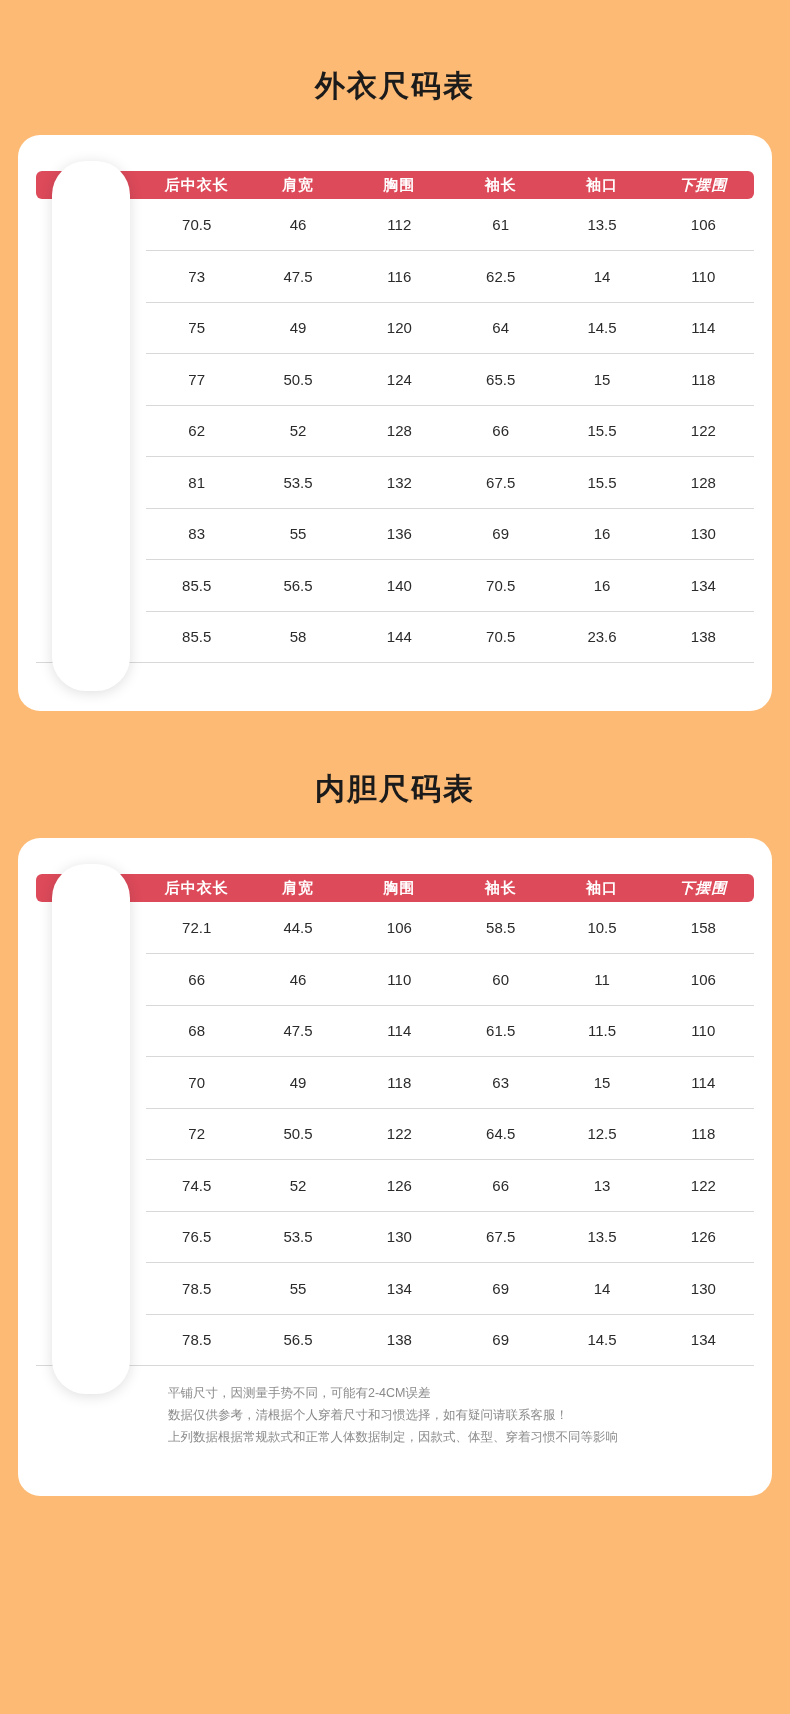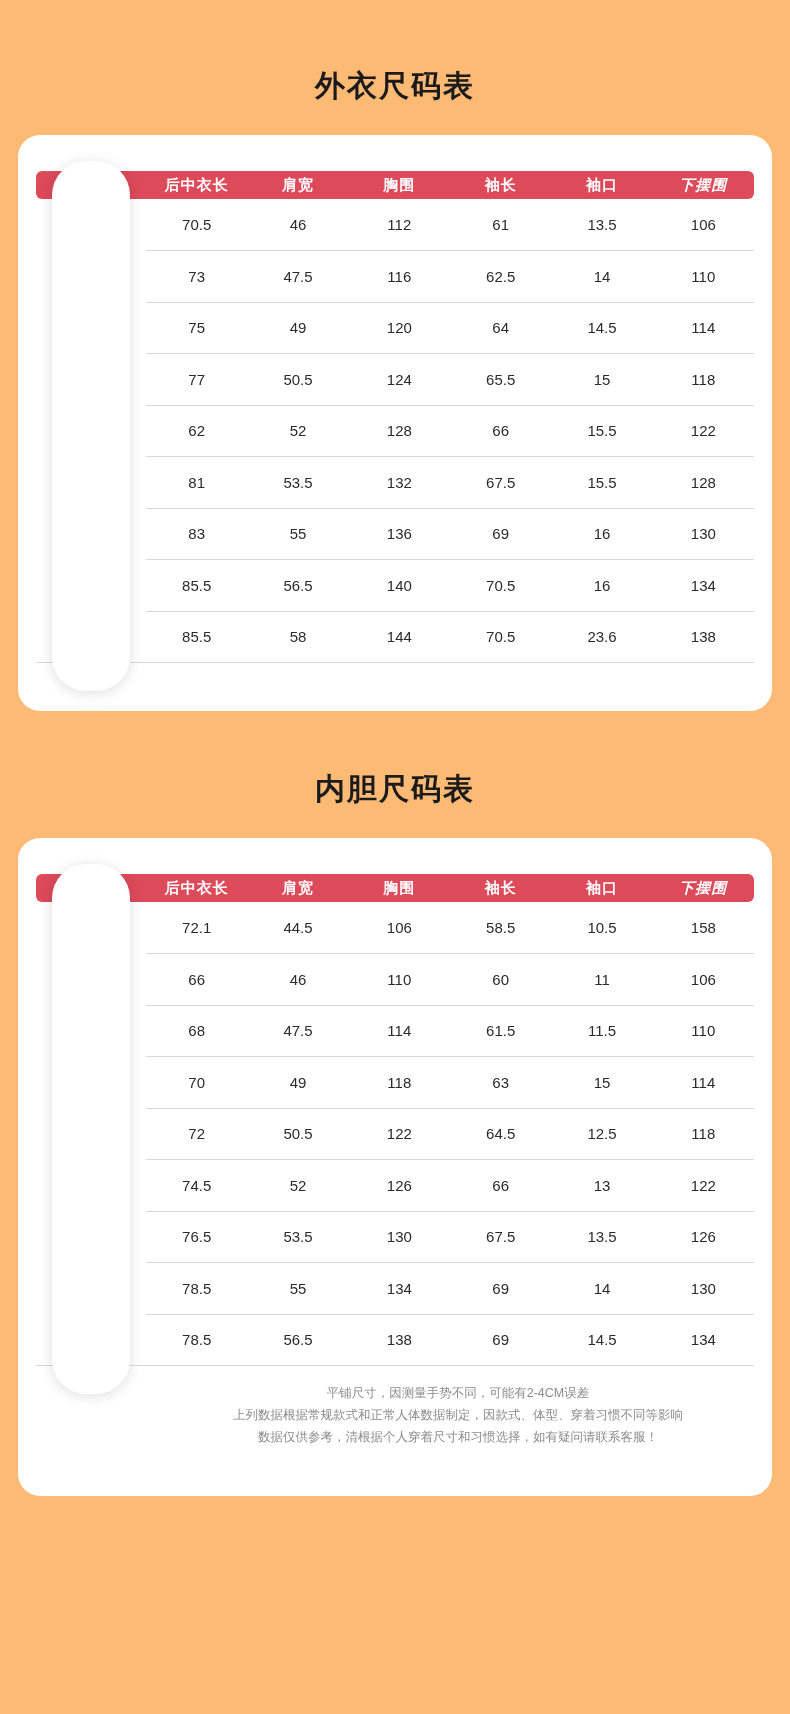--- a/index.html
+++ b/index.html
@@ -114,21 +114,21 @@
 
   col.c-size { width: 110px; }
   col.c-data { width: auto; }
 
   .footnote {
     padding: 16px 24px 30px 150px;
     font-size: 12.5px;
     line-height: 22px;
     color: #8b8b8b;
   }
-  .footnote div { white-space: nowrap; text-align: center; }
+  .footnote div { white-space: nowrap; }
 
   .spacer-bottom { height: 26px; }
 </style>
 </head>
 <body>
 
 <div class="page">
 
   <div class="section">
     <h1 class="section-title">外衣尺码表</h1>
@@ -353,20 +353,20 @@
               <td>69</td>
               <td>14.5</td>
               <td>134</td>
             </tr>
           </tbody>
         </table>
       </div>
 
       <div class="footnote">
         <div>平铺尺寸，因测量手势不同，可能有2-4CM误差</div>
+        <div>数据仅供参考，清根据个人穿着尺寸和习惯选择，如有疑问请联系客服！</div>
         <div>上列数据根据常规款式和正常人体数据制定，因款式、体型、穿着习惯不同等影响</div>
-        <div>数据仅供参考，清根据个人穿着尺寸和习惯选择，如有疑问请联系客服！</div>
       </div>
     </div>
   </div>
 
   <div class="spacer-bottom"></div>
 </div>
 
 </body></html>

